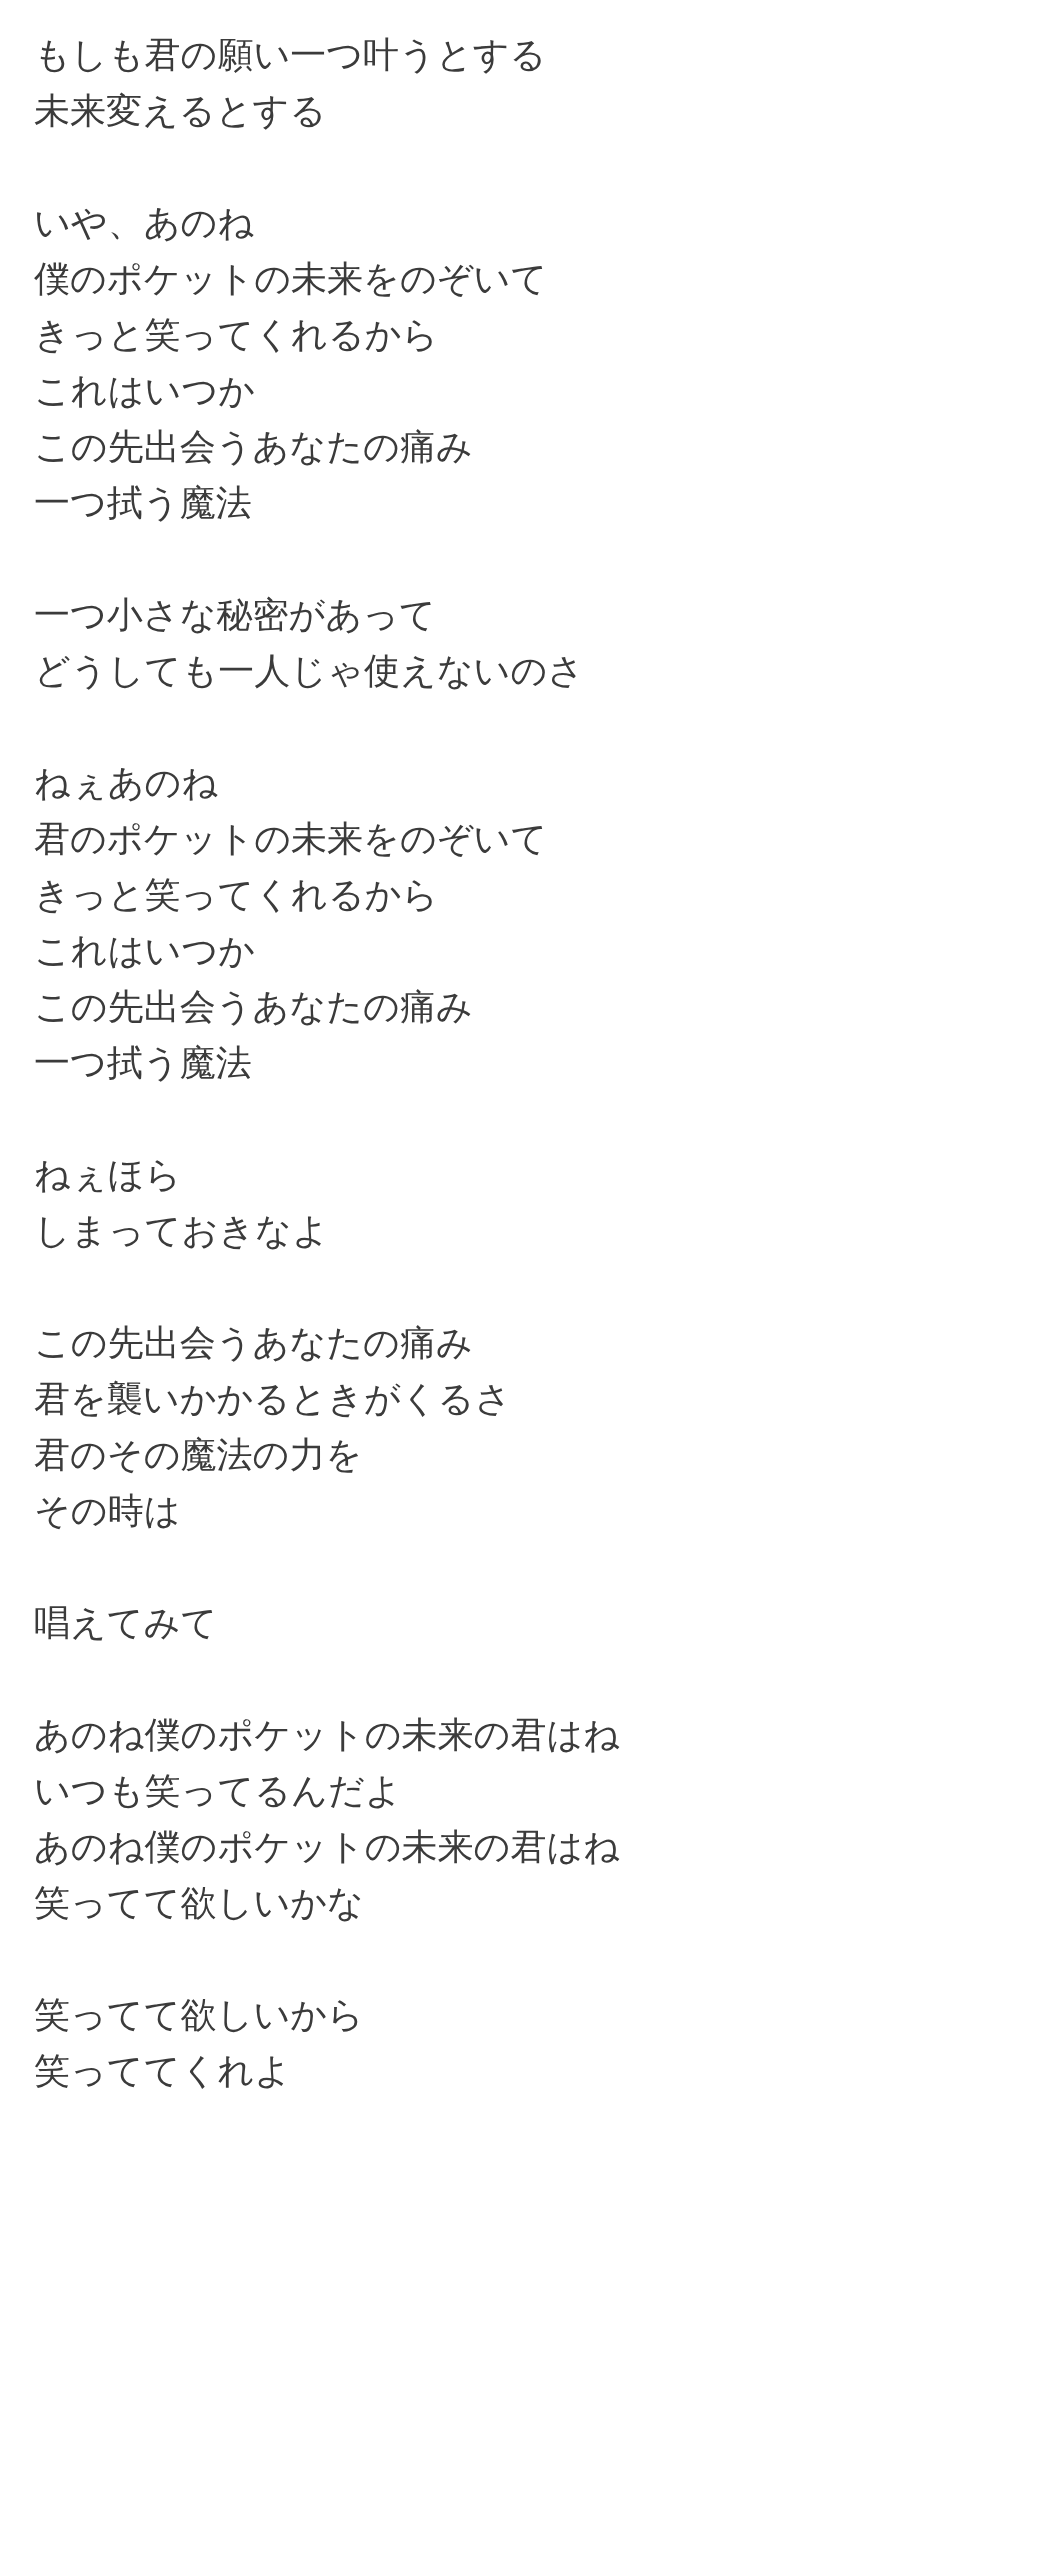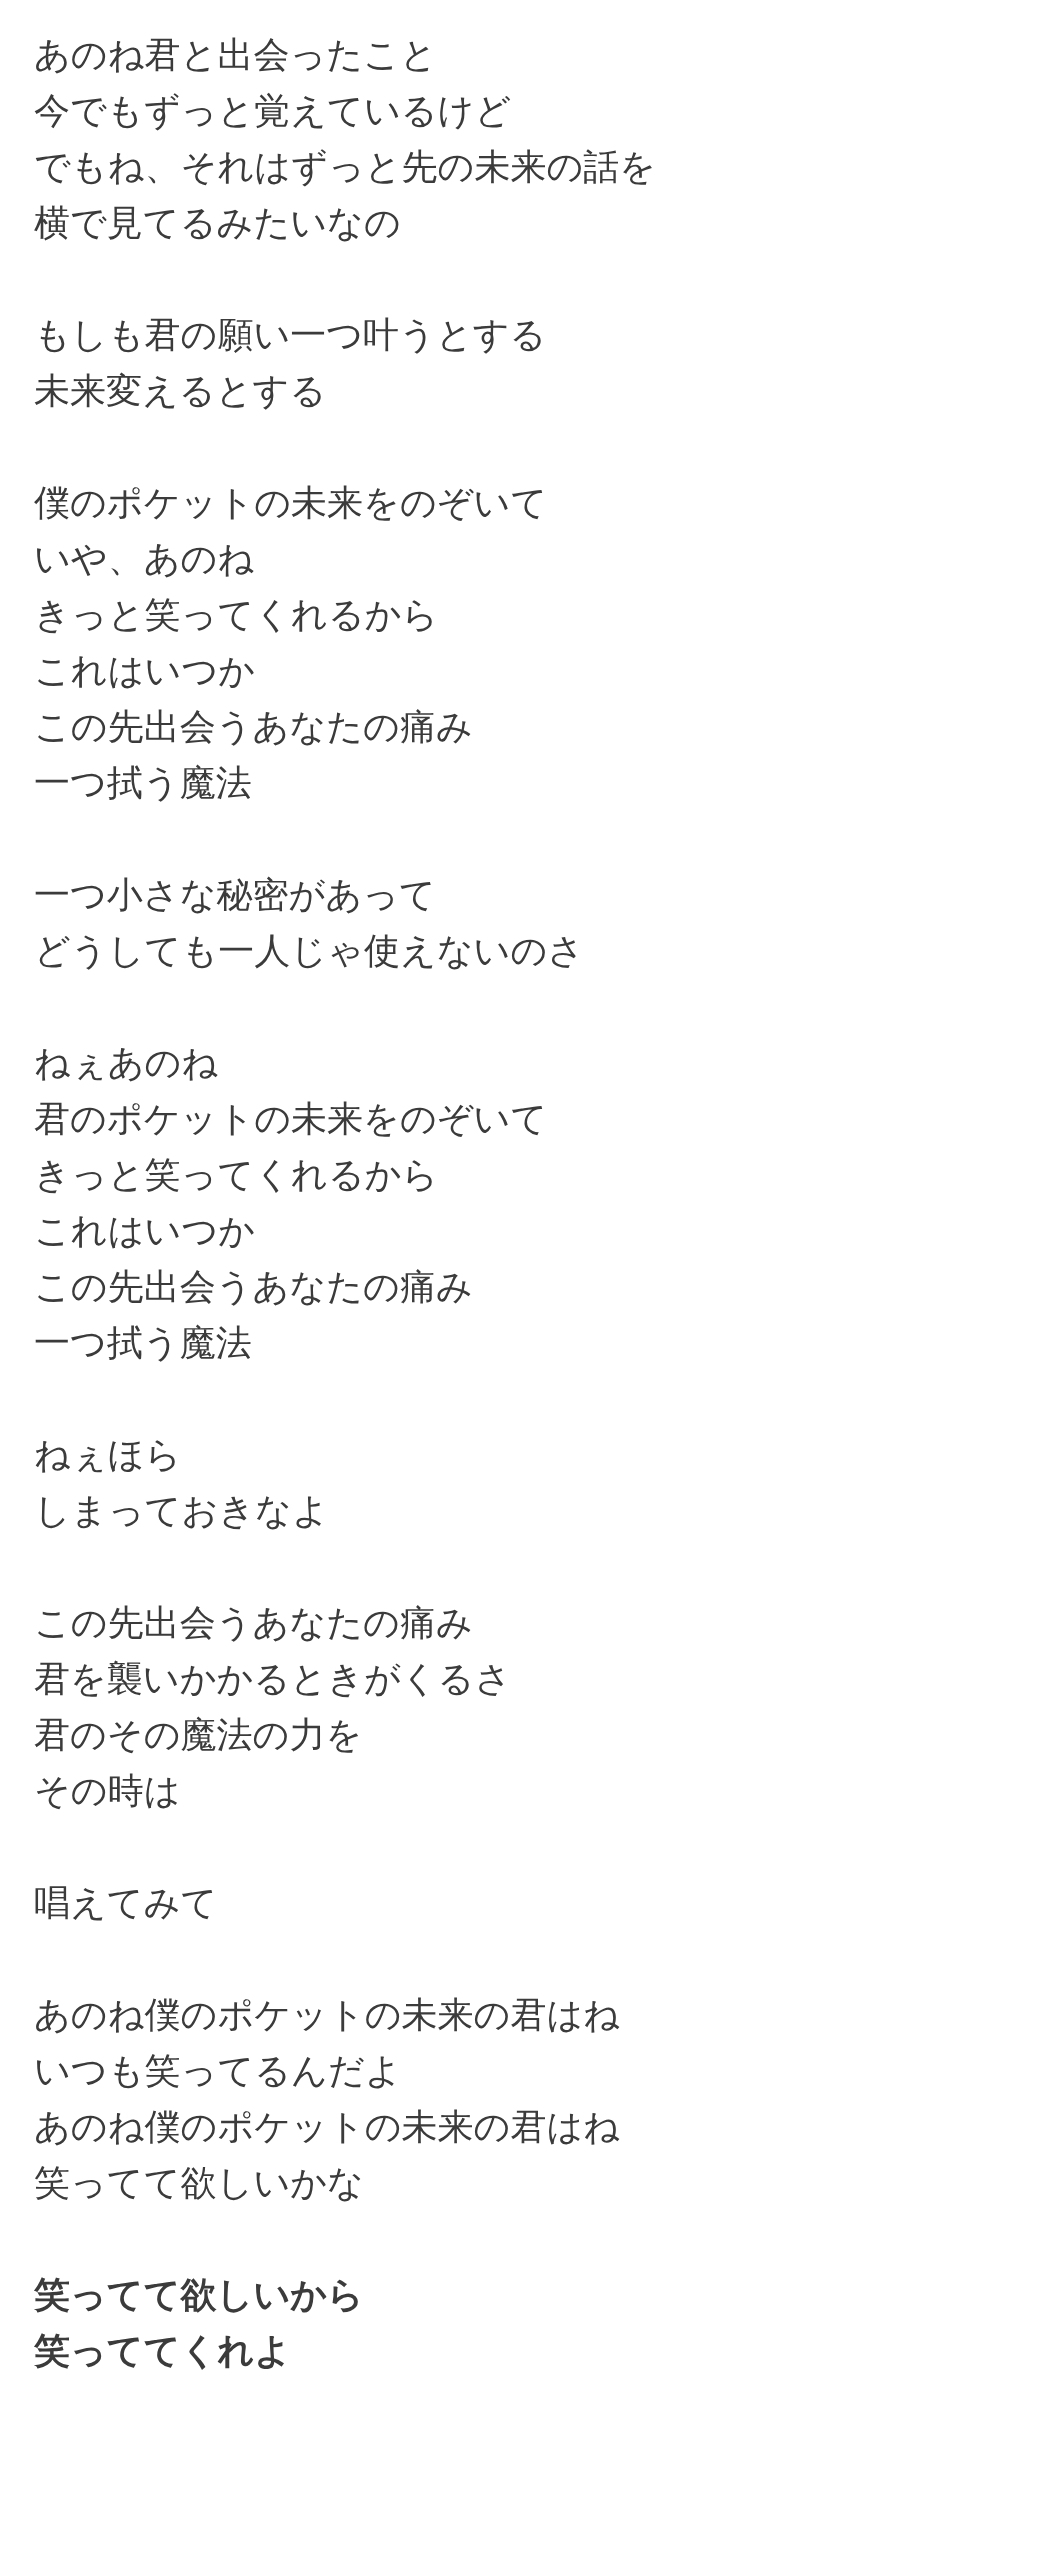--- a/index.html
+++ b/index.html
@@ -22,45 +22,38 @@
     line-height: 56px;
     color: #3b3b3b;
     -webkit-font-smoothing: antialiased;
   }
   .stanza {
     margin: 0 0 56px 0;
     padding: 0;
   }
   .stanza:last-child {
     margin-bottom: 15px;
-    font-weight: bold;
   }
   .line {
     white-space: nowrap;
     letter-spacing: 0;
   }
 </style>
 </head>
 <body>
 
 <div class="lyrics-page">
   <div id="lyrics-container" style="color: rgb(59, 59, 59);">
       <div class="stanza">
-        <div class="line">あのね君と出会ったこと</div>
-        <div class="line">今でもずっと覚えているけど</div>
-        <div class="line">でもね、それはずっと先の未来の話を</div>
-        <div class="line">横で見てるみたいなの</div>
-      </div>
-      <div class="stanza">
         <div class="line">もしも君の願い一つ叶うとする</div>
         <div class="line">未来変えるとする</div>
       </div>
       <div class="stanza">
+        <div class="line">いや、あのね</div>
         <div class="line">僕のポケットの未来をのぞいて</div>
-        <div class="line">いや、あのね</div>
         <div class="line">きっと笑ってくれるから</div>
         <div class="line">これはいつか</div>
         <div class="line">この先出会うあなたの痛み</div>
         <div class="line">一つ拭う魔法</div>
       </div>
       <div class="stanza">
         <div class="line">一つ小さな秘密があって</div>
         <div class="line">どうしても一人じゃ使えないのさ</div>
       </div>
       <div class="stanza">

